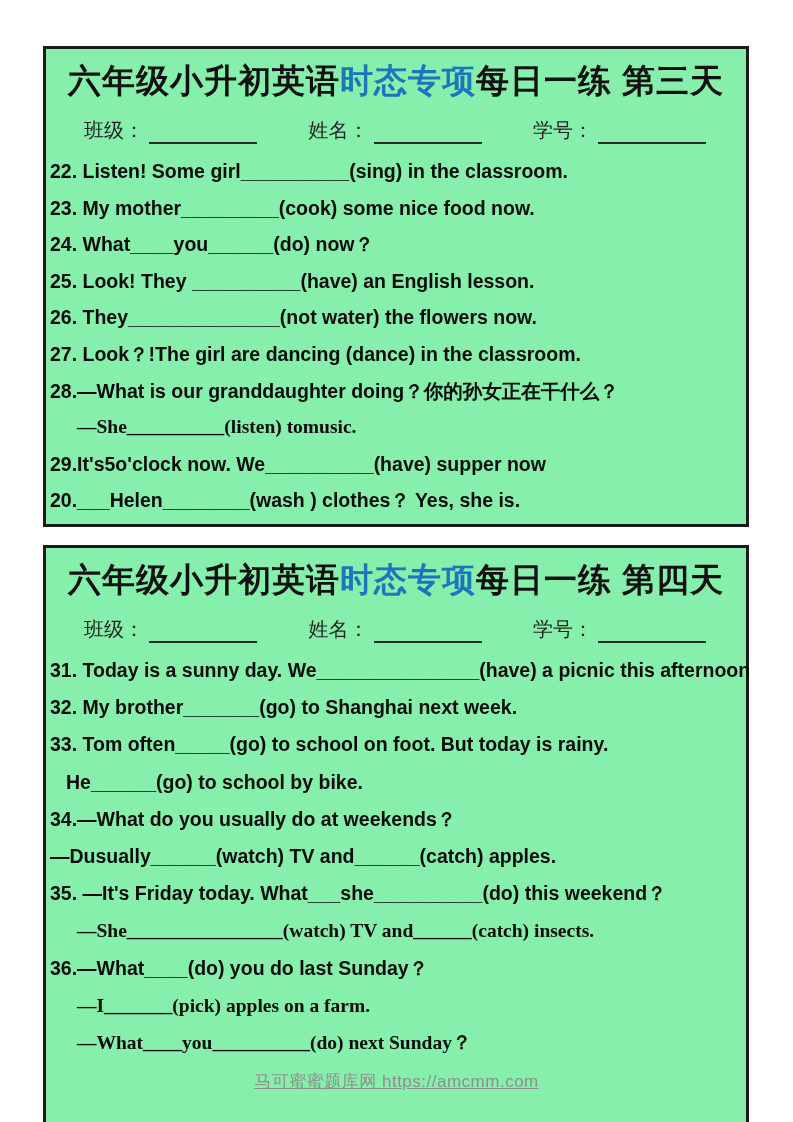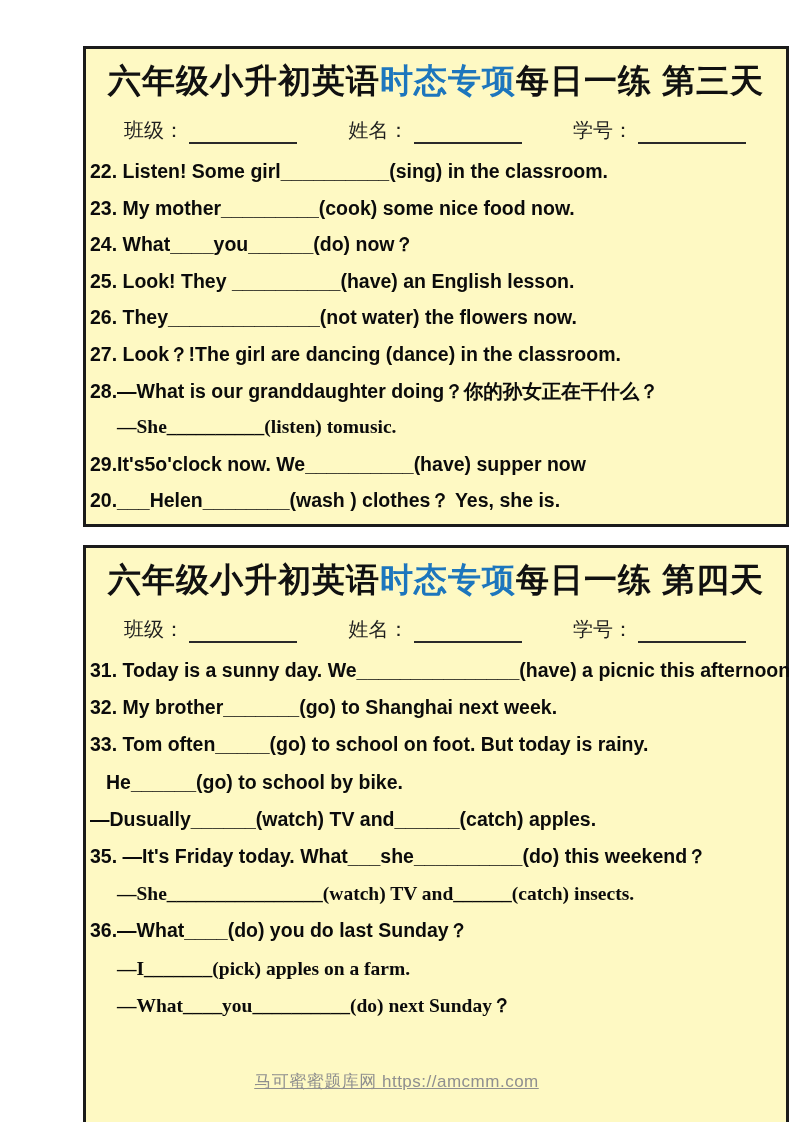--- a/index.html
+++ b/index.html
@@ -14,22 +14,21 @@
     font-family: "Liberation Sans", sans-serif;
     color: #0b0b0b;
     overflow: hidden;
   }
   .sheet-box {
     position: absolute;
     left: 43px;
     width: 706px;
     box-sizing: border-box;
     border: 3px solid #1b1b1b;
-    background: #fef9c3;
-    margin-left: 40px;
+    background: #86efac;
   }
   #box-day3 { top: 46px;  height: 481px; }
   #box-day4 { top: 545px; height: 638px; }
 
   .box-title {
     margin-top: 10px;
     text-align: center;
     font-size: 33px;
     font-weight: bold;
     letter-spacing: 1px;
@@ -131,20 +130,21 @@
     <div class="field">
       <span>学号：</span>
         <span class="blankline"></span>
     </div>
   </div>
   <div class="lines">
     <div class="line">31. Today is a sunny day. We_______________(have) a picnic this afternoon</div>
     <div class="line">32. My brother_______(go) to Shanghai next week.</div>
     <div class="line">33. Tom often_____(go) to school on foot. But today is rainy.</div>
     <div class="line indent-sm">He______(go) to school by bike.</div>
+    <div class="line">34.—What do you usually do at weekends？</div>
     <div class="line">—Dusually______(watch) TV and______(catch) apples.</div>
     <div class="line">35. —It's Friday today. What___she__________(do) this weekend？</div>
     <div class="line indent">—She________________(watch) TV and______(catch) insects.</div>
     <div class="line">36.—What____(do) you do last Sunday？</div>
     <div class="line indent">—I_______(pick) apples on a farm.</div>
     <div class="line indent">—What____you__________(do) next Sunday？</div>
   </div>
 </div>
 
 <div class="footer">马可蜜蜜题库网 https://amcmm.com</div>

